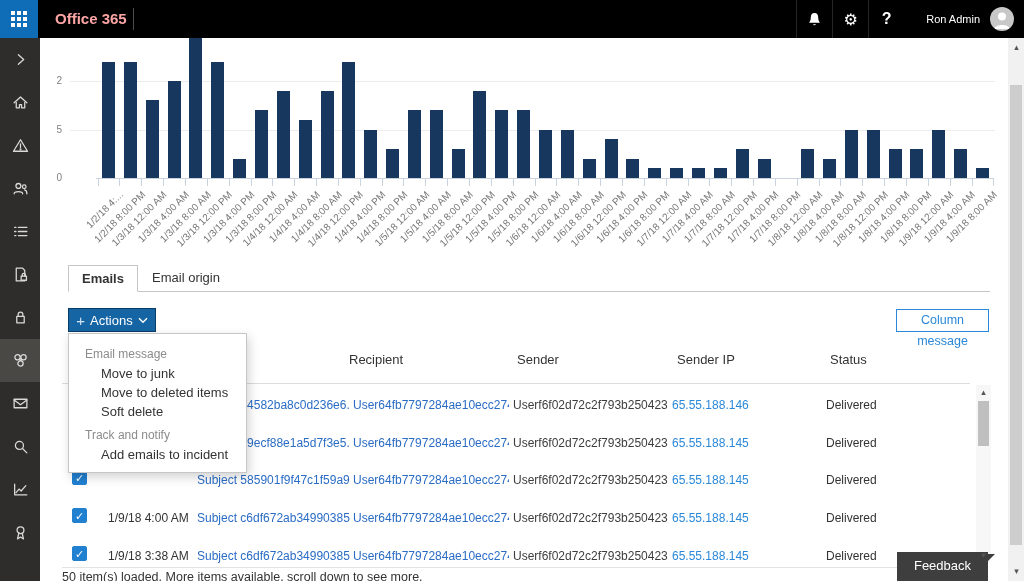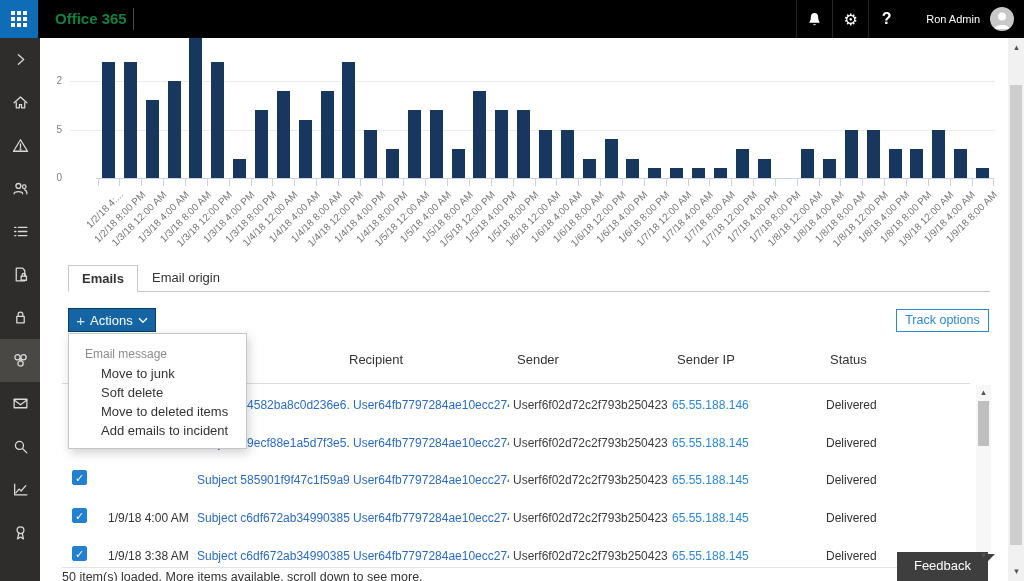--- a/index.html
+++ b/index.html
@@ -4,21 +4,21 @@
 <style>
   * { margin:0; padding:0; box-sizing:border-box; }
   body { font-family:"Liberation Sans", sans-serif; background:#fff; }
   #app { position:relative; width:1024px; height:581px; overflow:hidden; background:#fff; }
 
   
   .topbar { position:absolute; left:0; top:0; width:1024px; height:38px; background:#000; z-index:50; }
   .waffle { position:absolute; left:0; top:0; width:38px; height:38px; background:#0f6db8; cursor:pointer; display:flex; align-items:center; justify-content:center; }
   .waffle-grid { display:grid; grid-template-columns:repeat(3,4px); grid-template-rows:repeat(3,4px); gap:2px; }
   .waffle-grid span { background:#fff; display:block; }
-  .brand { position:absolute; left:55px; top:0; height:50px; line-height:38px; color:#15803d; font-size:15px; font-weight:600; cursor:pointer;text-align:center; }
+  .brand { position:absolute; left:55px; top:0; height:50px; line-height:38px; color:#fca5a5; font-size:15px; font-weight:600; cursor:pointer;text-align:center; }
   .tb-divider { position:absolute; left:133px; top:8px; width:1px; height:22px; background:#4d4d4d; }
   .app-title { position:absolute; left:148px; top:0; height:38px; line-height:38px; color:#fff; font-size:15px; font-weight:600; }
   .tb-right { position:absolute; right:0; top:0; height:38px; display:flex; align-items:center; }
   .tb-icon { width:36px; height:38px; display:flex; align-items:center; justify-content:center; border-left:1px solid #262626; cursor:pointer; }
   .gear-glyph { font-family:"DejaVu Sans", sans-serif; color:#fff; font-size:16px; }
   .help-glyph { color:#fff; font-size:16px; font-weight:700; }
   .tb-user { color:#fff; font-size:11px; margin:0 10px 0 22px; cursor:pointer; }
   .avatar { width:24px; height:24px; border-radius:50%; background:#c8c8c8; margin-right:10px; overflow:hidden; cursor:pointer; }
 
   
@@ -335,21 +335,21 @@
   <div class="tab active">Emails</div>
   <div class="tab inactive">Email origin</div>
 
   <div class="actions-btn">
     <span class="actions-plus">+</span>
     <span>Actions</span>
     <svg width="10" height="7" viewBox="0 0 10 7" fill="none" stroke="#fff" stroke-width="1.4">
         <path d="M1 1.2l4 4 4-4"></path>
       </svg>
   </div>
-  <div class="colopts-btn">Track options</div>
+  <div class="colopts-btn">Column message</div>
 
   <div id="thead">
       <div class="th" style="left: 349px;">Recipient</div>
       <div class="th" style="left: 517px;">Sender</div>
       <div class="th" style="left: 677px;">Sender IP</div>
       <div class="th" style="left: 830px;">Status</div>
     </div>
   <div class="hdr-line"></div>
   <div id="tbody">
       <div>
@@ -393,22 +393,23 @@
         <div class="cell sender" style="left: 513px; top: 548.8px;">Userf6f02d72c2f793b2504236...</div>
         <div class="cell ip" style="left: 672px; top: 548.8px;">65.55.188.145</div>
         <div class="cell status" style="left: 826px; top: 548.8px;">Delivered</div>
       </div>
     </div>
   <div class="bottom-line"></div>
 
   <div class="menu" id="menu">
       <div class="menu-header">Email message</div>
       <div class="menu-item">Move to junk</div>
+      <div class="menu-item">Move to deleted items</div>
       <div class="menu-item">Soft delete</div>
-      <div class="menu-item">Move to deleted items</div>
+      <div class="menu-header">Track and notify</div>
       <div class="menu-item">Add emails to incident</div>
     </div>
 
   <div class="in-scroll"></div>
   <div class="sc-arrow" style="left:976px; top:387px;">▴</div>
   <div class="in-thumb"></div>
   <div class="sc-arrow" style="left:976px; top:550px;">▾</div>
 
   <div class="status-text">50 item(s) loaded. More items available, scroll down to see more.</div>
   <div class="feedback">Feedback</div>

